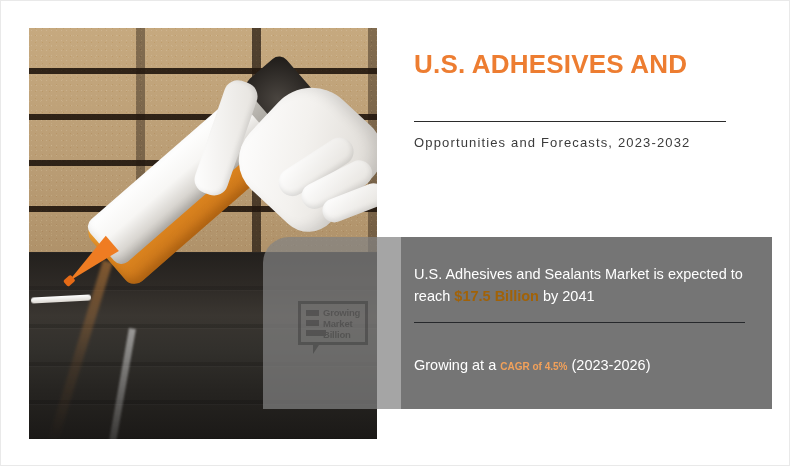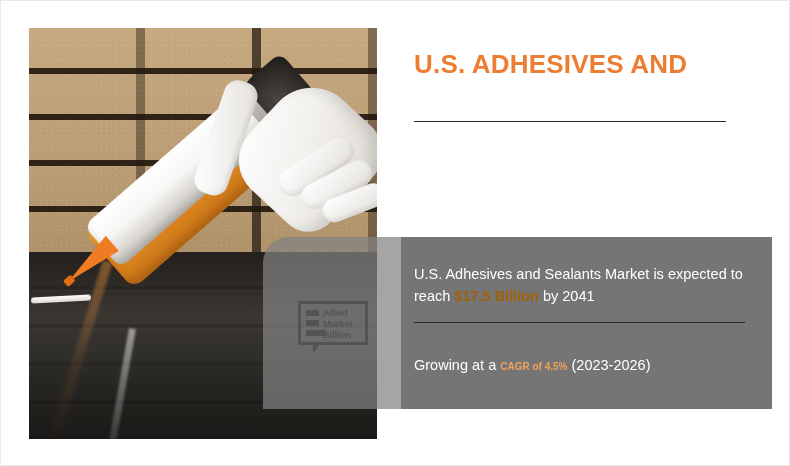--- a/index.html
+++ b/index.html
@@ -399,30 +399,31 @@
   </div>
 
   <div class="headline">
     <div class="line">
       <span class="hl">U.S. ADHESIVES AND</span>
     </div>
   </div>
 
   <div class="title-rule"></div>
 
+  <div class="subtitle">Opportunities and Forecasts, 2023-2032</div>
 
   <div class="panel-overlay"></div>
   <div class="panel"></div>
 
   <div class="watermark">
     <div class="wm-bubble">
       <span class="wm-bar r1"></span>
       <span class="wm-bar r2"></span>
       <span class="wm-bar r3"></span>
-      <span class="wm-word w1">Allied</span>
+      <span class="wm-word w1">Growing</span>
       <span class="wm-word w2">Market</span>
       <span class="wm-word w3">Billion</span>
     </div>
   </div>
 
   <div class="panel-text">
     <span>U.S. Adhesives and Sealants Market is expected to reach </span><span class="accent">$17.5 Billion</span><span> by 2041</span>
   </div>
 
   <div class="panel-rule"></div>

